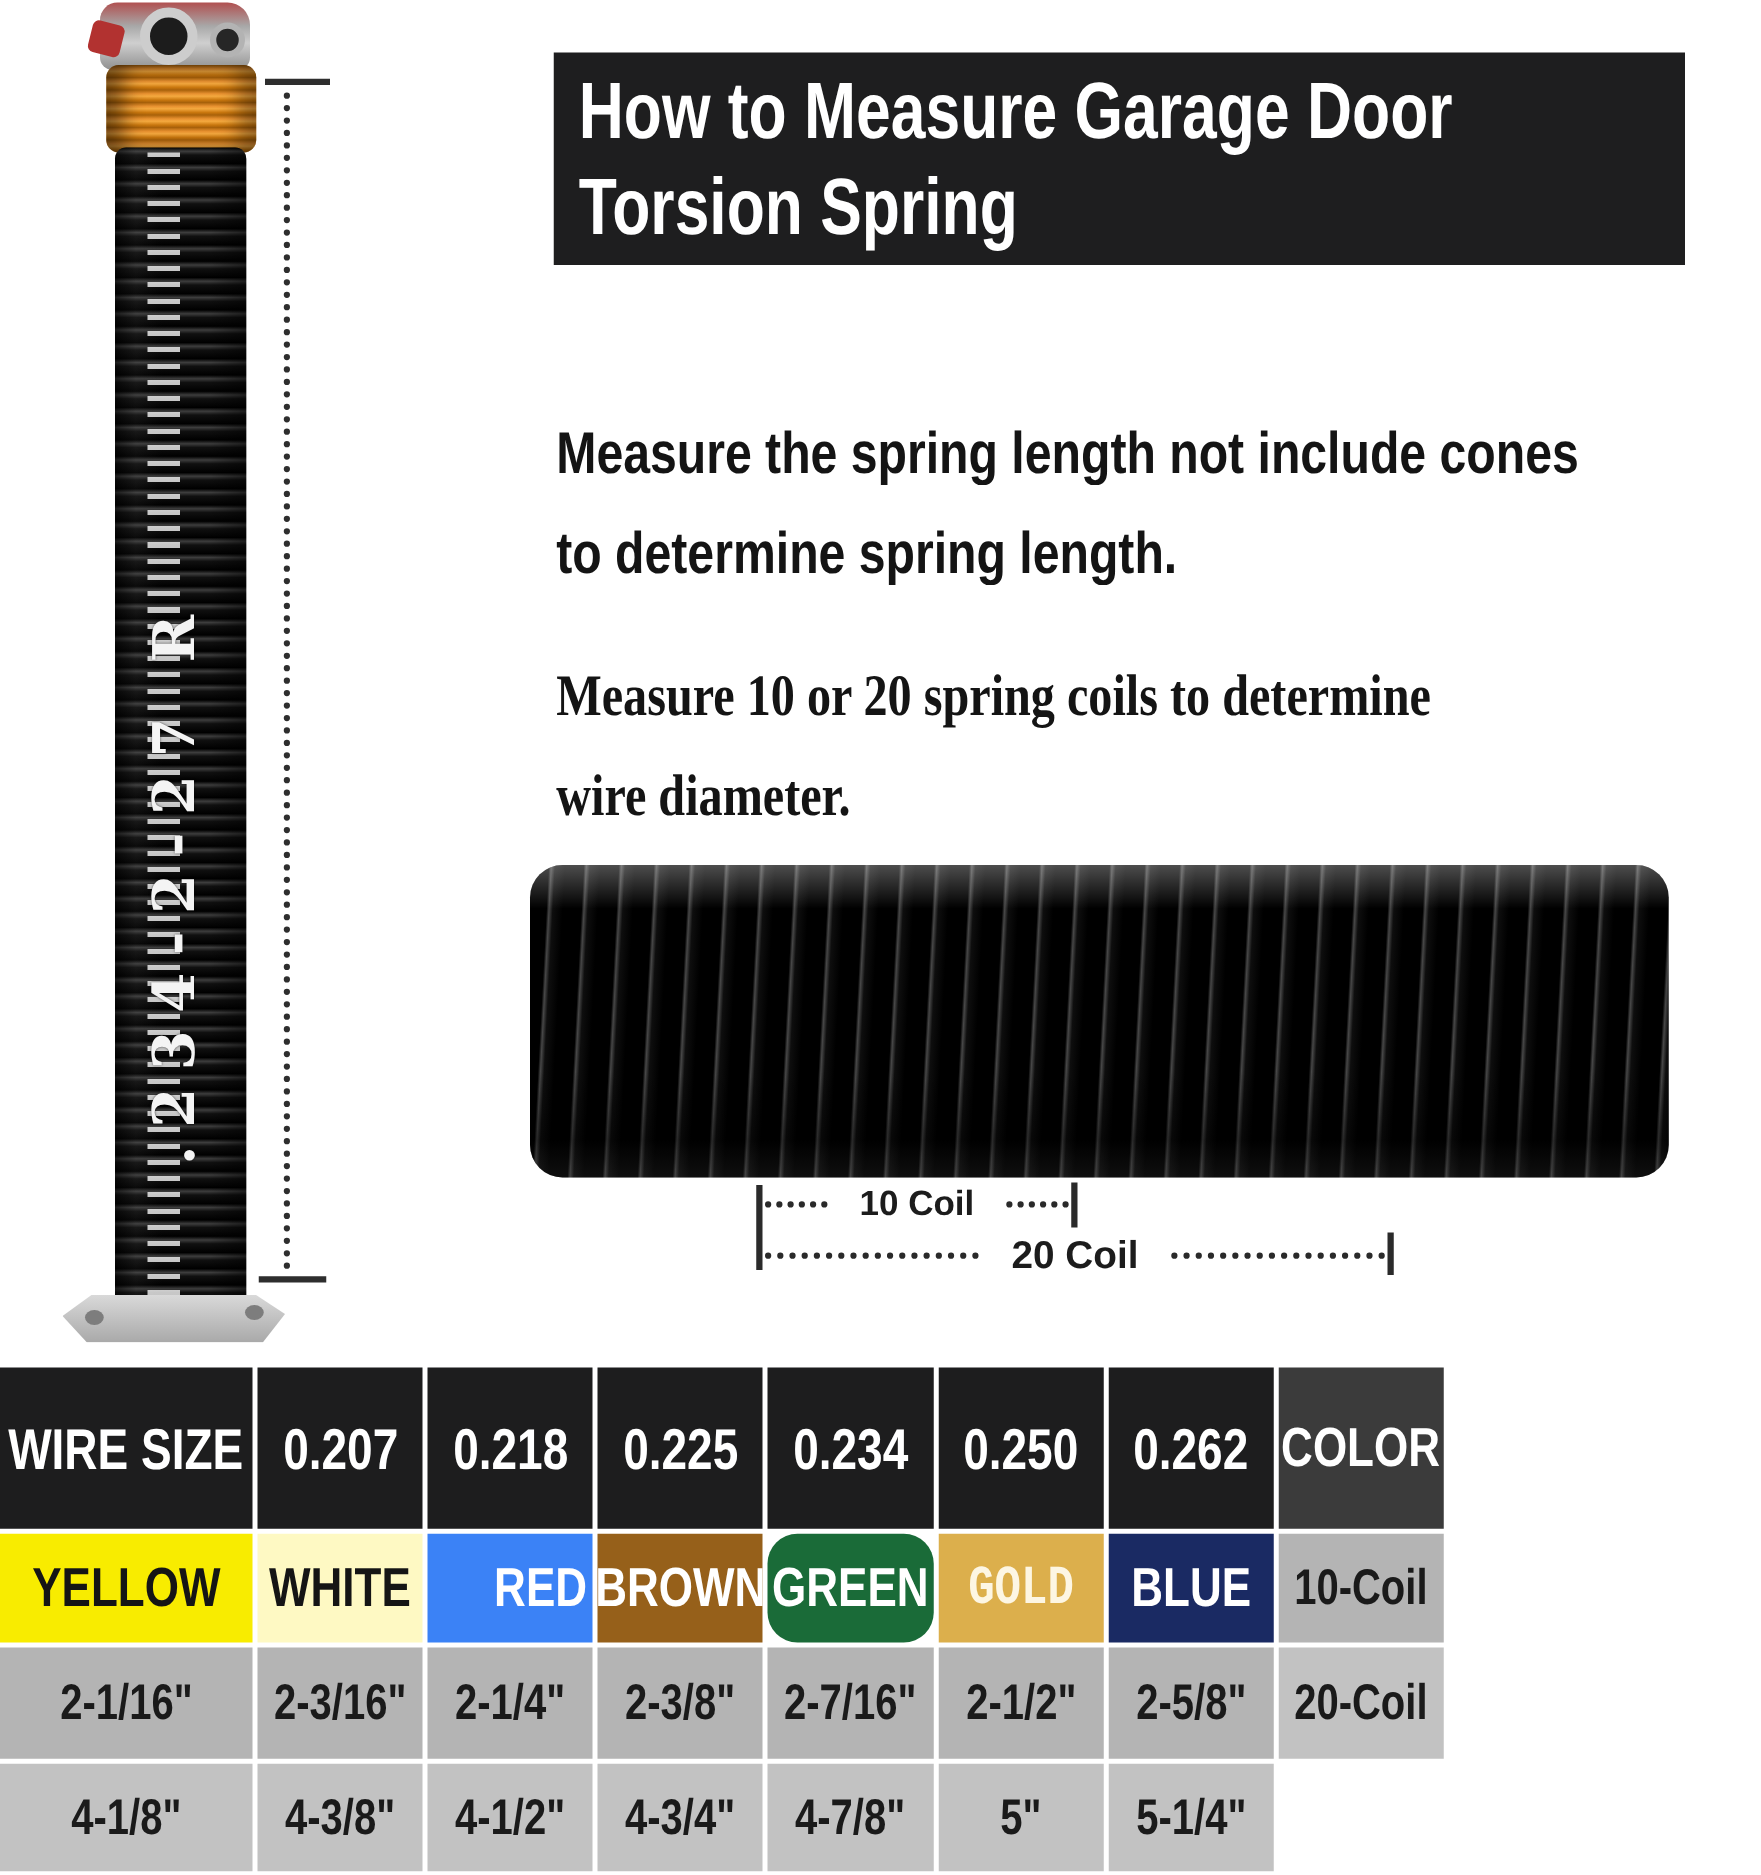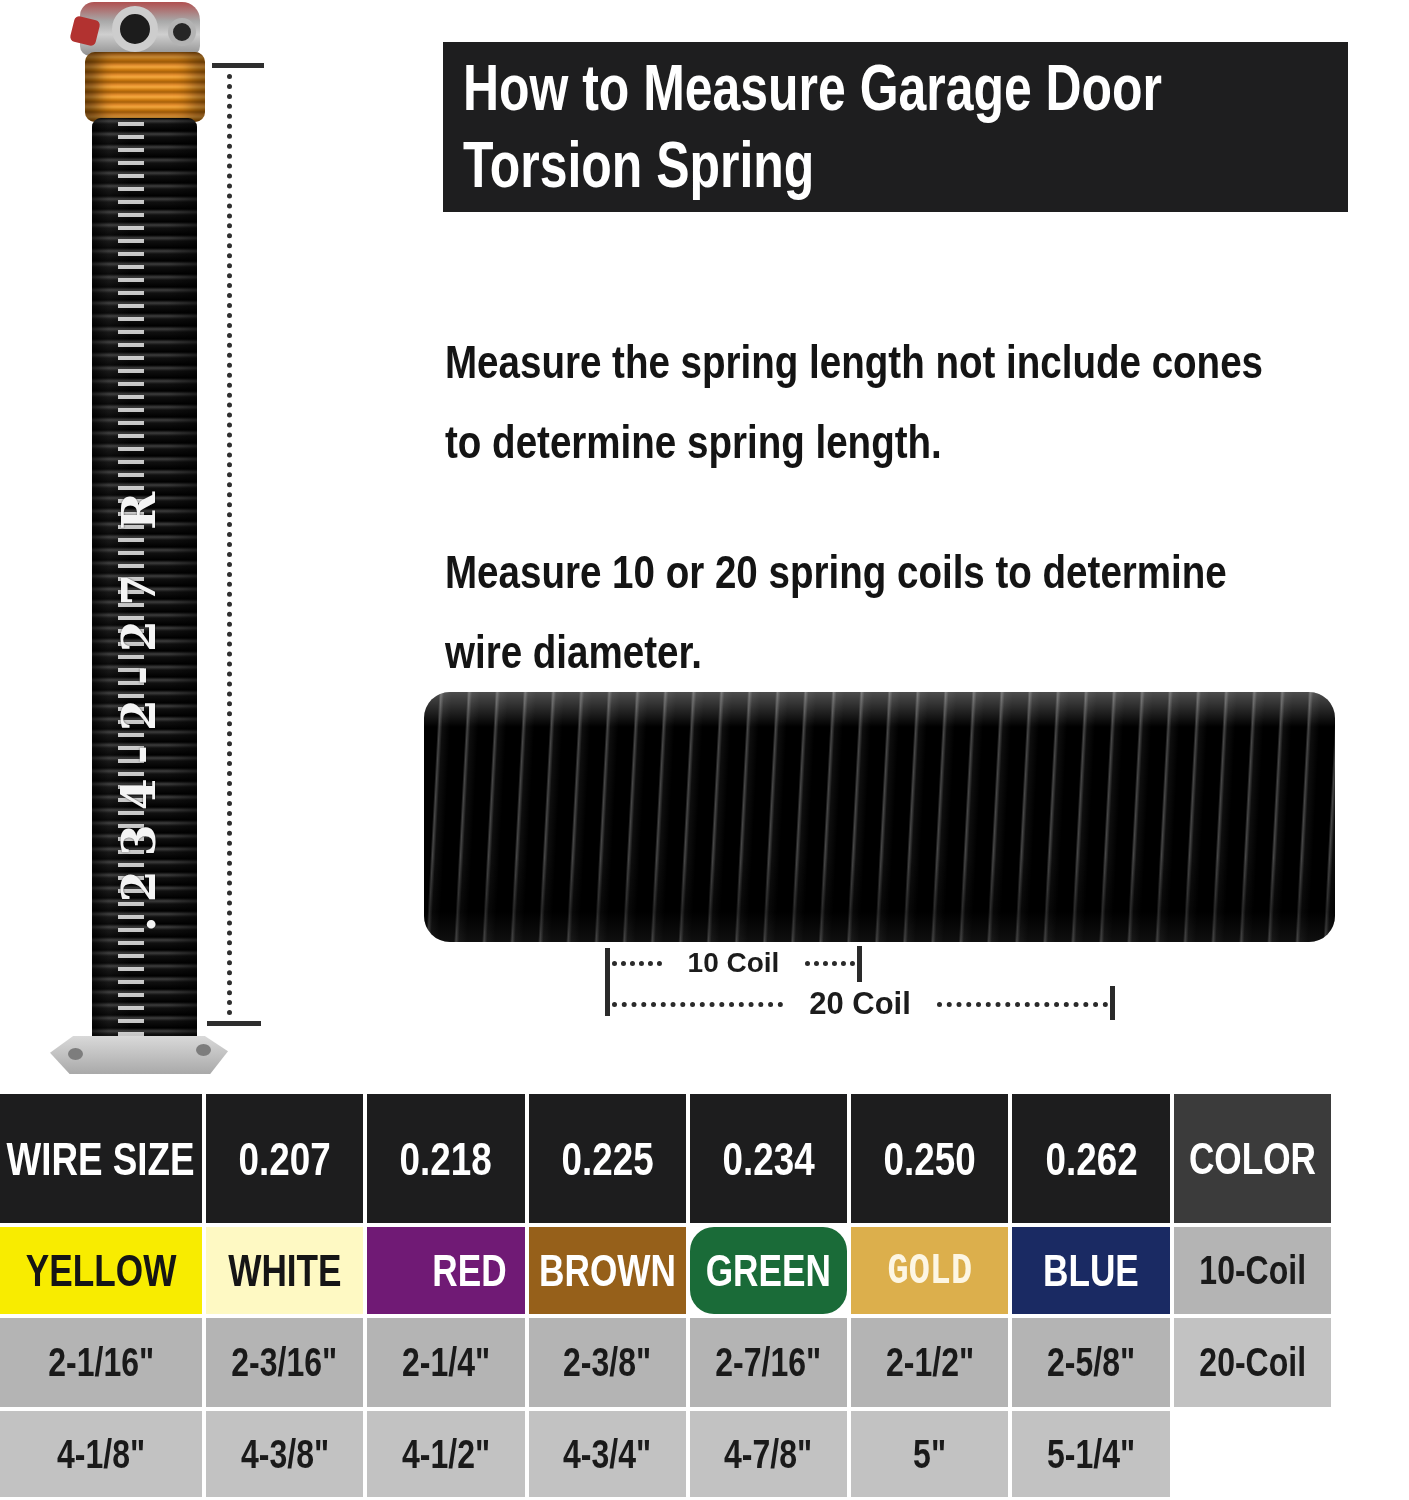--- a/index.html
+++ b/index.html
@@ -22,21 +22,21 @@
     transform:scaleX(0.78); transform-origin:left center; white-space:nowrap;
   }
 
   
   .para { position:absolute; left:445px; width:960px; color:#141414; }
   .para .line {
     font-size:47px; font-weight:bold; line-height:1.7; white-space:nowrap;
     transform:scaleX(0.82); transform-origin:left center;
   }
   #para1 { top:322px; }
-  #para2 { top:532px; }
+  #para2 { top:518px;font-family:Liberation Serif, serif; }
 
   
   .vs-cone {
     position:absolute; left:80px; top:2px; width:120px; height:54px;
     background:linear-gradient(180deg,#b05050 0%,#a8a8a8 35%,#cfcfcf 60%,#8f8f8f 100%);
     border-radius:14px 18px 10px 10px;
   }
   .vs-bore-large {
     position:absolute; left:32px; top:4px; width:46px; height:46px;
     background:#1c1c1c; border:8px solid #cdcdcd; border-radius:50%;
@@ -109,21 +109,21 @@
   .cm-row { position:absolute; display:flex; align-items:center; gap:26px; }
   #cm-row-10 { left:612px; top:948px; width:243px; height:30px; }
   #cm-row-20 { left:612px; top:988px; width:496px; height:32px; }
   .cm-dots { flex:1; height:0; border-top:5px dotted #2a2a2a; }
   .cm-label { font-weight:bold; color:#1c1c1c; white-space:nowrap; }
   #cm-row-10 .cm-label { font-size:28px; }
   #cm-row-20 .cm-label { font-size:31px; }
 
   
   .spec-table {
-    position:absolute; left:0; top:1094px; width:1331px;
+    position:absolute; left:0; top:1094px; width:1155px;
     display:grid;
     grid-template-columns:202px repeat(7,1fr);
     grid-template-rows:129px 87px 89px 86px;
     gap:4px; background:#ffffff;
   }
   .cell { display:flex; align-items:center; justify-content:center; overflow:hidden; }
   .cell span {
     font-weight:bold; white-space:nowrap;
     transform:scaleX(0.8); transform-origin:center center;
   }
@@ -220,21 +220,21 @@
 
     <div class="cell color-head row-color">
         <span>COLOR</span>
       </div>
     <div class="cell row-color" style="background-color: rgb(248, 236, 0); color: rgb(21, 21, 21);">
         <span>YELLOW</span>
       </div>
     <div class="cell row-color" style="background-color: #fef9c3; color: rgb(21, 21, 21);">
         <span>WHITE</span>
       </div>
-    <div class="cell row-color" style="background-color: #701a75; color: rgb(255, 255, 255); padding-left: 48px;">
+    <div class="cell row-color" style="background-color: #3b82f6; color: rgb(255, 255, 255); padding-left: 48px;">
         <span>RED</span>
       </div>
     <div class="cell row-color" style="background-color: rgb(150, 96, 26); color: rgb(255, 255, 255);">
         <span>BROWN</span>
       </div>
     <div class="cell row-color" style="background-color: rgb(26, 107, 56); color: rgb(255, 255, 255); border-radius: 24px;">
         <span>GREEN</span>
       </div>
     <div class="cell row-color" style="background-color: rgb(220, 175, 76); color: rgb(253, 246, 227); font-family: Liberation Mono, monospace;">
         <span>GOLD</span>

